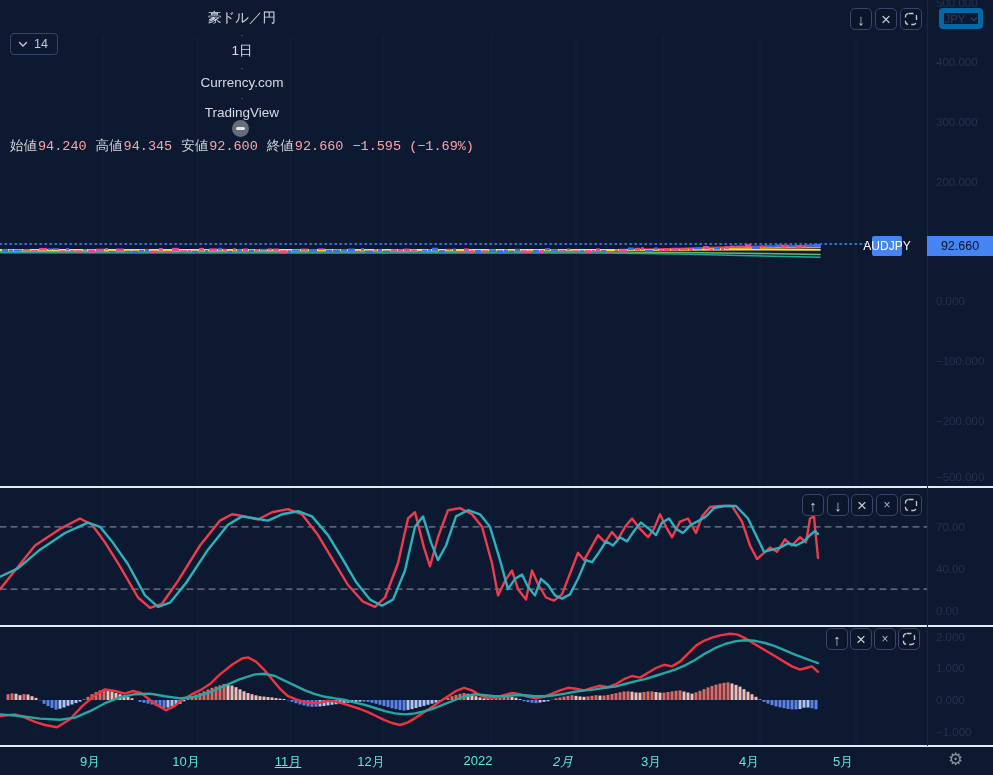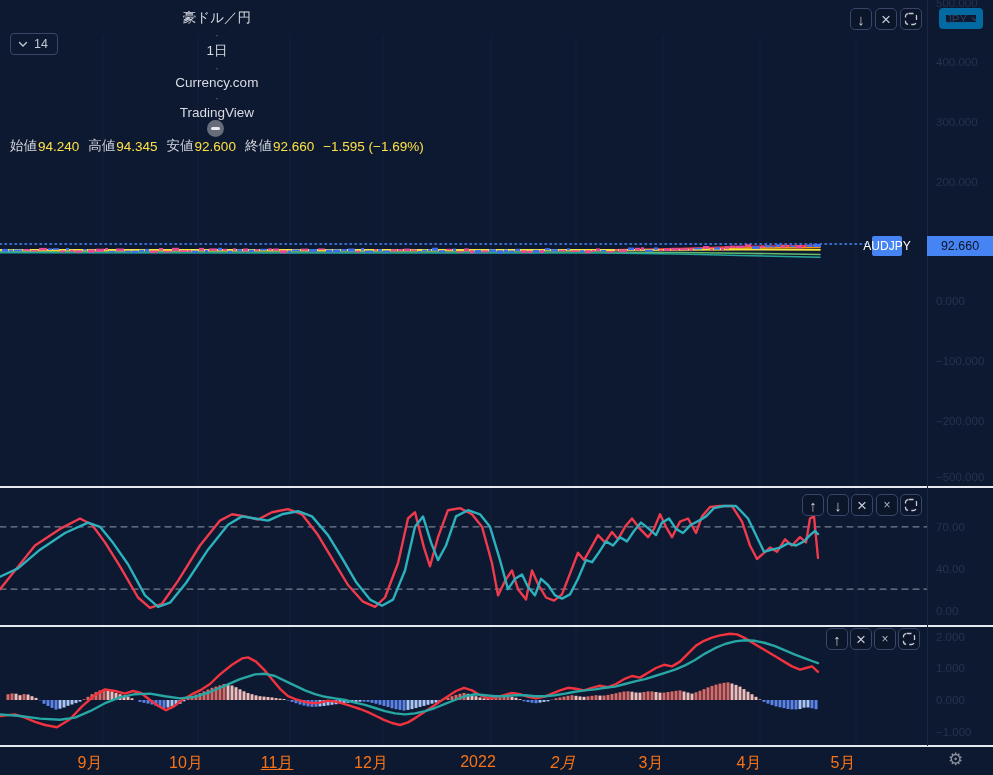--- a/index.html
+++ b/index.html
@@ -7,39 +7,39 @@
        font-family:"Liberation Sans","DejaVu Sans",sans-serif;-webkit-font-smoothing:antialiased;}
   #chart-svg{position:absolute;left:0;top:0;z-index:1;}
   .abs{position:absolute;z-index:3;}
   
   .header{left:10px;top:9px;display:flex;align-items:center;font-size:13.5px;color:#d8dbe3;white-space:nowrap;flex-direction:column;}
   .dot{color:#5a6175;margin:0 6px;font-size:13px;}
   .status-icon{width:17px;height:17px;border-radius:50%;background:#666c79;display:flex;align-items:center;justify-content:center;margin:0 16px 0 14px;}
   .status-icon .minus{width:9px;height:2.4px;border-radius:2px;background:#e8eaef;}
   .ohlc{display:flex;align-items:center;}
   .ohlc .lbl{color:#d5d8e0;margin-right:1px;}
-  .ohlc .val{color:#fde047;margin-right:9px;}
+  .ohlc .val{color:#fca5a5;margin-right:9px;font-family:Liberation Mono, monospace;}
   .ohlc .chg{margin-right:0;}
   
   .chip{left:10px;top:33px;display:inline-flex;align-items:center;gap:6px;padding:3px 9px 3px 7px;
         border:1px solid #39466a;border-radius:4px;color:#c2c7d2;font-size:12.5px;background:rgba(13,25,48,.6);}
   
   .btn{width:22px;height:22px;border:1px solid #39466a;border-radius:5px;background:rgba(13,22,42,.88);
        color:#c6cad6;display:flex;align-items:center;justify-content:center;font-size:15px;line-height:1;box-sizing:border-box;}
   .btn.small-x{font-size:12px;color:#aeb3c0;}
   
   .tick{color:#27324f;font-size:11.5px;z-index:2;position:absolute;transform:translateY(-50%);}
-  .ttick{color:#f97316;font-size:16px;z-index:2;position:absolute;transform:translateX(-50%);}
+  .ttick{color:#5eead4;font-size:13px;z-index:2;position:absolute;transform:translateX(-50%);}
   
   .sym-badge{left:872px;top:236px;width:30px;height:20px;background:#4584f2;color:#fff;font-size:12px;
              display:flex;align-items:center;justify-content:center;border-radius:2px;}
   .price-badge{left:927px;top:236px;width:66px;height:20px;background:#4584f2;color:#0c1322;font-size:12.5px;
              display:flex;align-items:center;justify-content:center;}
   
-  .jpy-btn{left:939px;top:8px;width:44px;height:21px;border:7px solid #0369a1;border-radius:4px;color:#2f3d62;
+  .jpy-btn{left:939px;top:8px;width:44px;height:21px;border:5px solid #0369a1;border-radius:4px;color:#2f3d62;
            font-size:11.5px;display:flex;align-items:center;justify-content:center;gap:4px;box-sizing:border-box;}
   .sep{position:absolute;left:0;width:993px;height:2px;background:#e6e9f0;z-index:2;}
   .vline{position:absolute;top:0;width:1px;height:746px;background:#1b2642;z-index:2;}
   .gear{left:948px;top:749px;font-size:17px;color:#8b919e;z-index:3;}
 </style>
 </head>
 <body>
 
 <div id="app">
 
@@ -505,21 +505,21 @@
       <div class="tick" style="left: 936px; top: 477px;">−500.000</div>
       <div class="tick" style="left: 936px; top: 527px;">70.00</div>
       <div class="tick" style="left: 936px; top: 569px;">40.00</div>
       <div class="tick" style="left: 936px; top: 611px;">0.00</div>
       <div class="tick" style="left: 936px; top: 637px;">2.000</div>
       <div class="tick" style="left: 936px; top: 668px;">1.000</div>
       <div class="tick" style="left: 936px; top: 700px;">0.000</div>
       <div class="tick" style="left: 936px; top: 732px;">−1.000</div>
       <div class="ttick" style="left: 90px; top: 753px;">9月</div>
       <div class="ttick" style="left: 186px; top: 753px;">10月</div>
-      <div class="ttick" style="left: 277px; top: 753px; text-decoration: underline;">11月</div>
+      <div class="ttick" style="left: 288px; top: 753px; text-decoration: underline;">11月</div>
       <div class="ttick" style="left: 371px; top: 753px;">12月</div>
       <div class="ttick" style="left: 478px; top: 753px;">2022</div>
       <div class="ttick" style="left: 563px; top: 753px; font-style: italic;">2月</div>
       <div class="ttick" style="left: 651px; top: 753px;">3月</div>
       <div class="ttick" style="left: 749px; top: 753px;">4月</div>
       <div class="ttick" style="left: 843px; top: 753px;">5月</div>
     </div>
 </div>
 
 </body></html>

